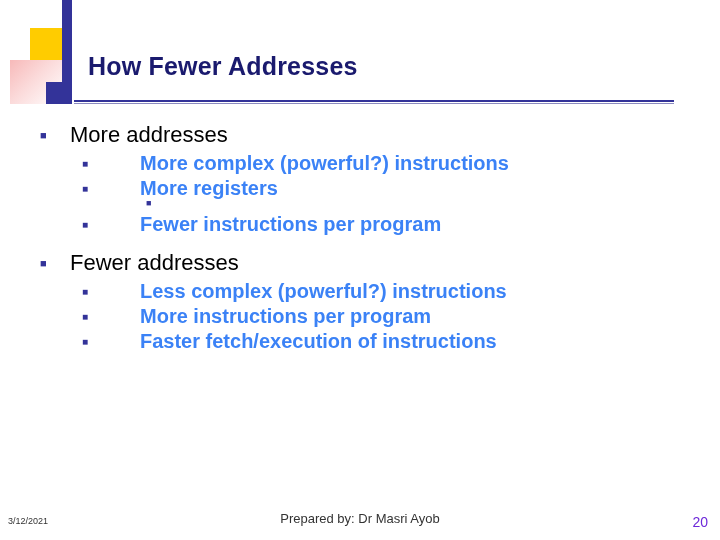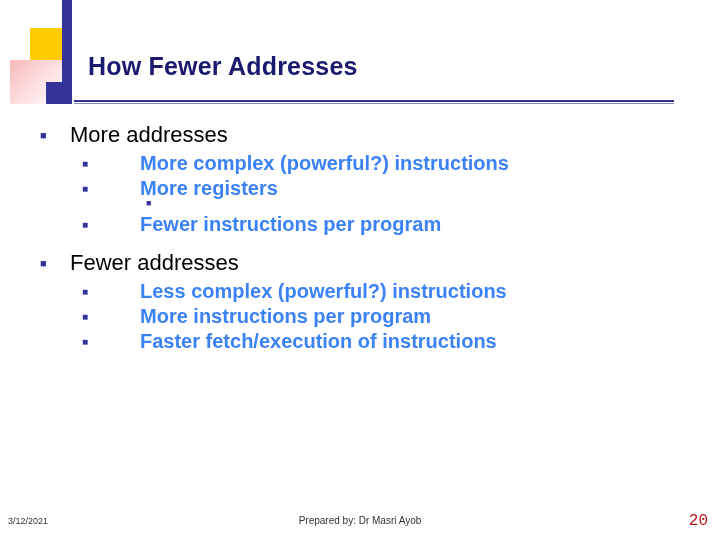--- a/index.html
+++ b/index.html
@@ -165,30 +165,29 @@
     bottom: 14px;
     font-size: 9px;
     color: #333333;
   }
   .footer-center {
     position: absolute;
     left: 0;
     right: 0;
     bottom: 14px;
     text-align: center;
-    font-size: 10px;
+    font-size: 13px;
     color: #333333;
   }
   .footer-page {
     position: absolute;
     right: 12px;
     bottom: 10px;
-    font-size: 16px;
-    color: #b91c1c;
-    font-family: Liberation Mono, monospace;
+    font-size: 14px;
+    color: #6d28d9;
   }
 </style>
 </head>
 <body>
 
 <div class="deco">
   <div class="deco-pinkfade"></div>
   <div class="deco-yellow"></div>
   <div class="deco-blue"></div>
   <div class="deco-blue2"></div>

